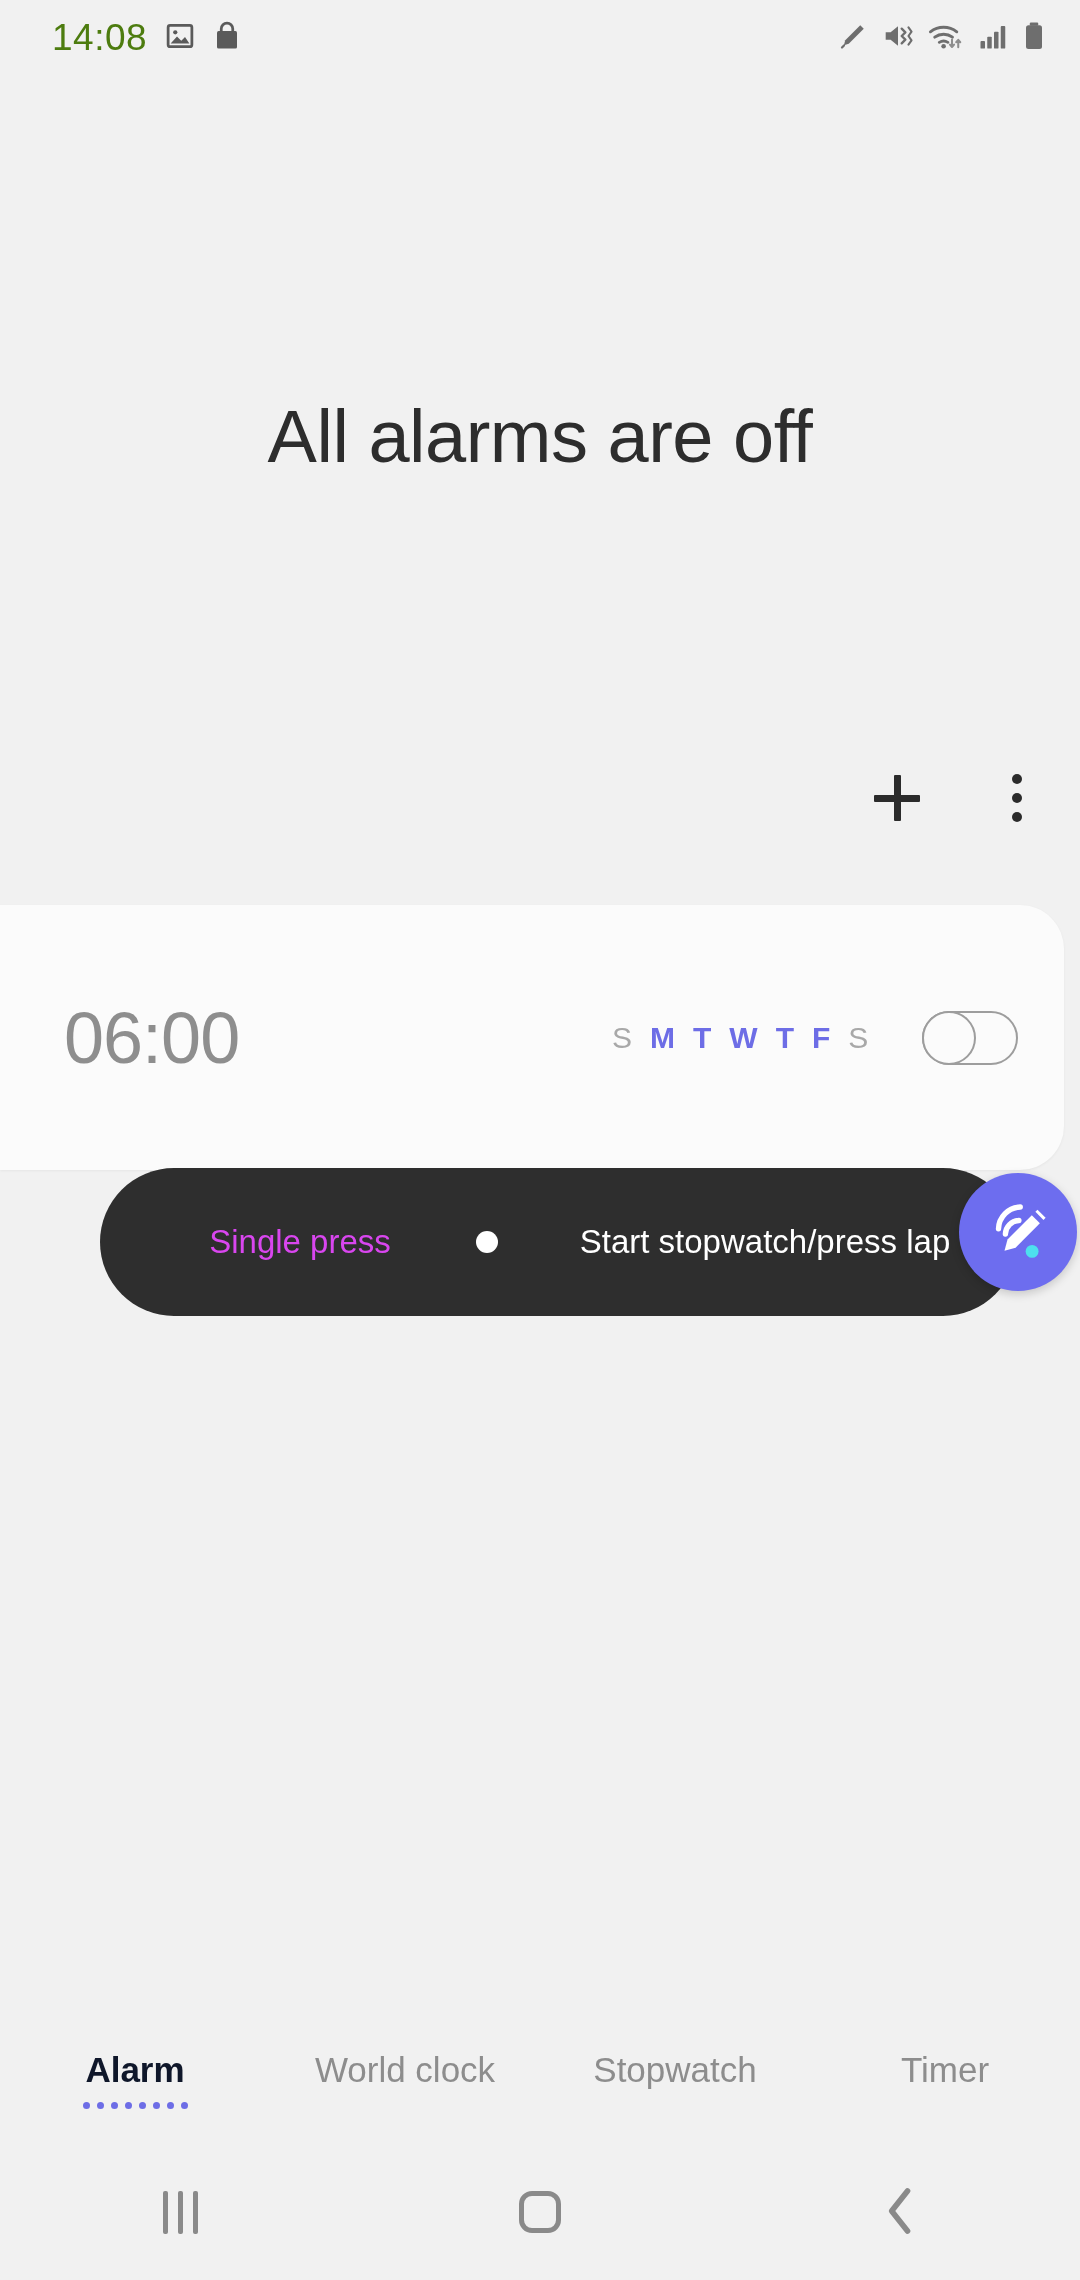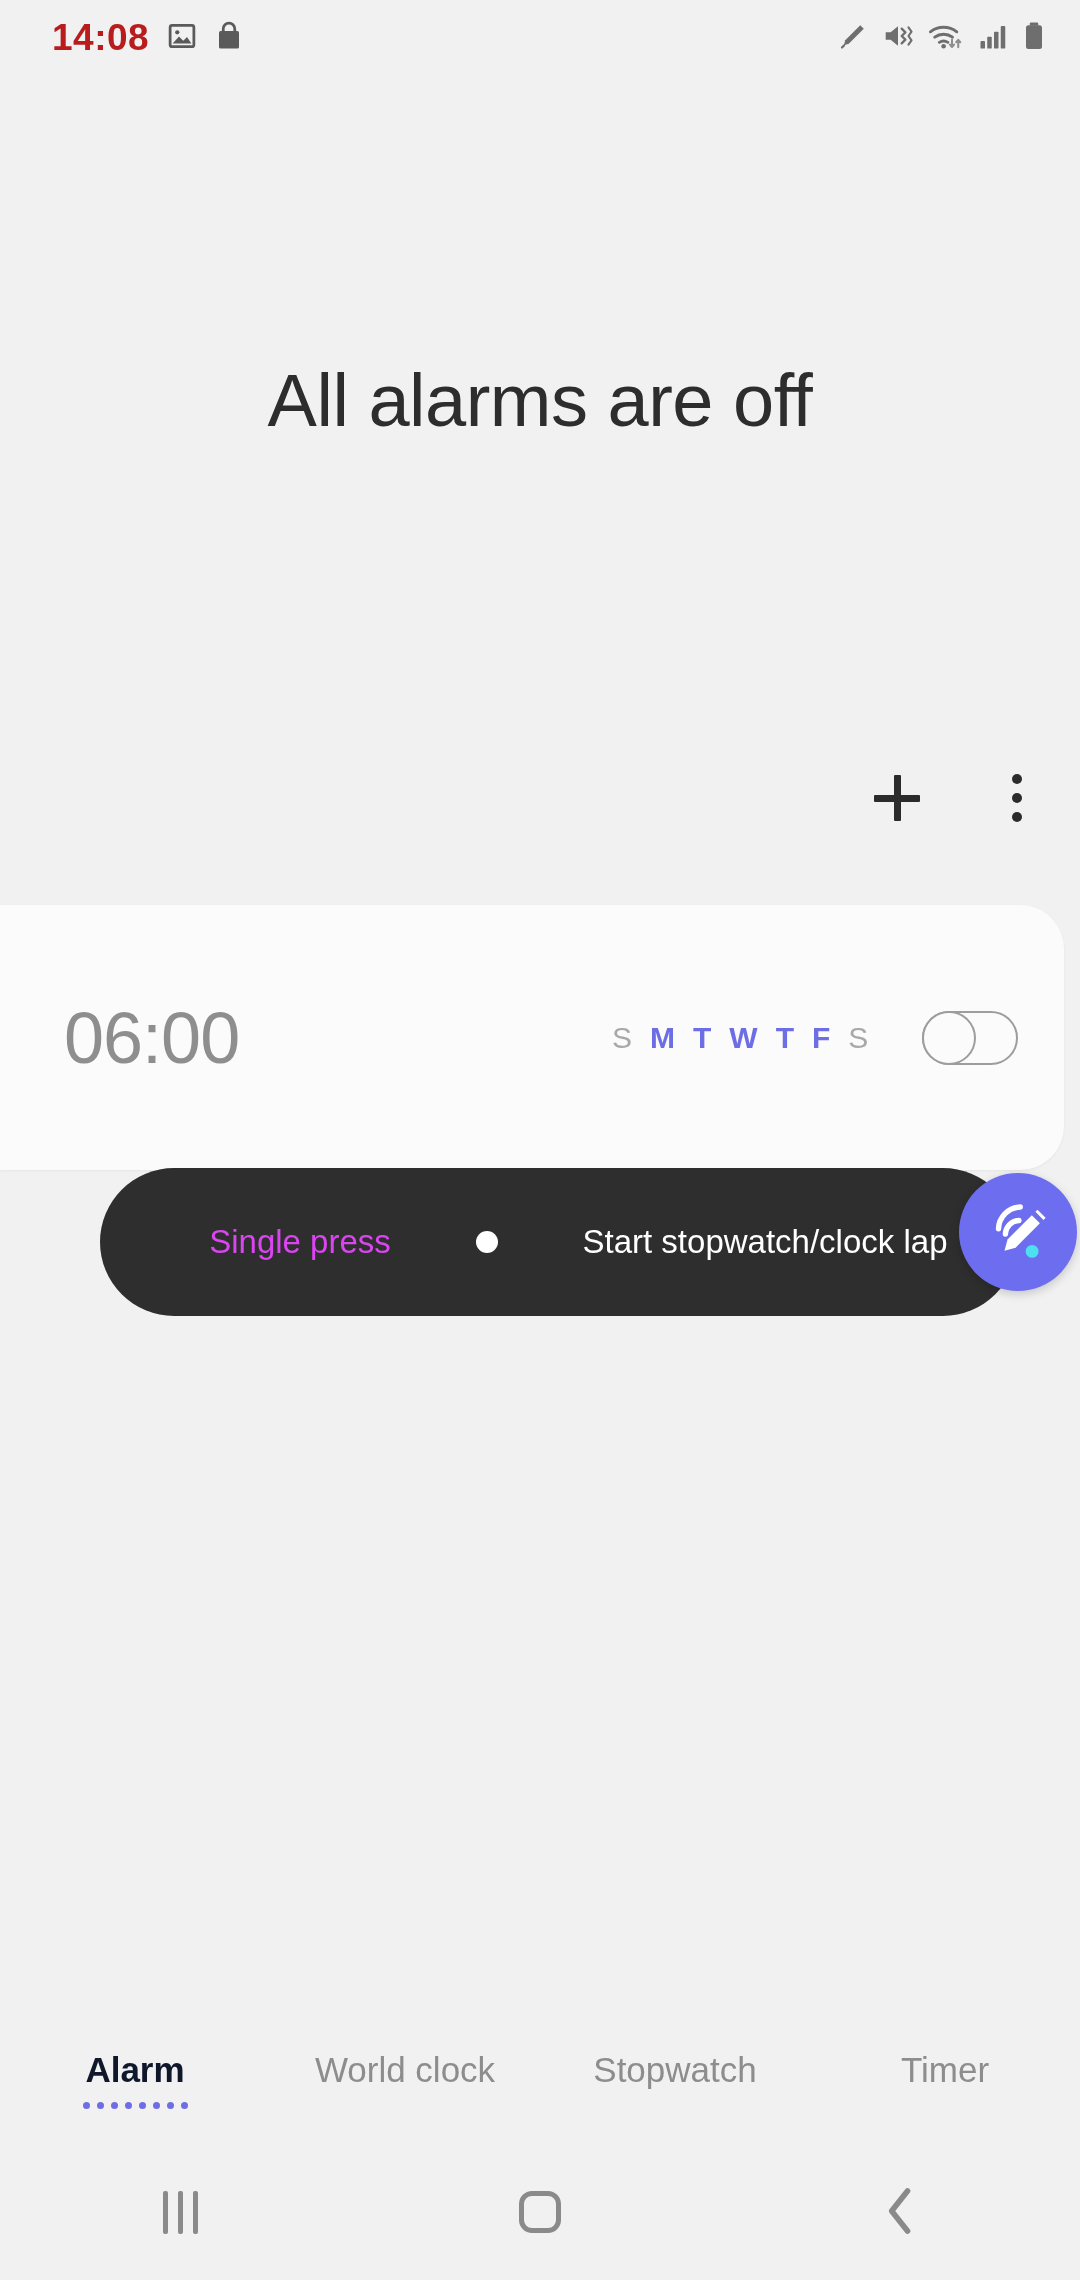--- a/index.html
+++ b/index.html
@@ -11,27 +11,27 @@
   }
   #screen { position:relative; width:1080px; height:2280px; background:#f1f1f1; }
 
   
   #status-bar {
     position:absolute; top:0; left:0; width:1080px; height:76px;
     display:flex; align-items:center; justify-content:space-between;
     padding:0 34px 0 52px;
   }
   #status-left { display:flex; align-items:center; gap:18px; }
-  #status-clock { font-size:37px; color:#b91c1c; letter-spacing:0.5px;font-weight:bold; }
+  #status-clock { font-size:37px; color:#4d7c0f; letter-spacing:0.5px; }
   #status-right { display:flex; align-items:center; gap:14px; }
   .sicon { display:block; }
 
   
   #page-title {
-    position:absolute; top:358px; left:0; width:1080px;
+    position:absolute; top:394px; left:0; width:1080px;
     text-align:center;
     font-size:74px; font-weight:300; color:#2d2d2d;
     letter-spacing:-0.5px;
   }
 
   
   #action-row {
     position:absolute; top:757px; right:22px;
     display:flex; align-items:center; gap:38px;
   }
@@ -235,21 +235,21 @@
       </span>
       <span id="alarm-toggle">
         <i></i>
       </span>
     </div>
   </div>
 
   <div id="spen-tooltip">
     <span id="tooltip-press">Single press</span>
     <span id="tooltip-dot"></span>
-    <span id="tooltip-action">Start stopwatch/clock lap</span>
+    <span id="tooltip-action">Start stopwatch/press lap</span>
   </div>
 
   <button id="spen-fab">
     <span>
       <svg width="72" height="72" viewBox="0 0 48 48">
         <path d="M11 22.5 A15 15 0 0 1 25.5 8" fill="none" stroke="#ffffff" stroke-width="3.6" stroke-linecap="round"></path>
         <path d="M15.6 26 A9.4 9.4 0 0 1 24.6 17" fill="none" stroke="#ffffff" stroke-width="3.6" stroke-linecap="round"></path>
         <path d="M33.2 13.5 l5.4 5.4 -16.2 16.2 -7.4 2 2 -7.4 z" fill="#ffffff"></path>
         <path d="M35.6 11.2 l1.4 -1.4 5.4 5.4 -1.4 1.4 z" fill="#ffffff"></path>
         <circle cx="33.4" cy="37.6" r="4.3" fill="#4de0ee"></circle>

